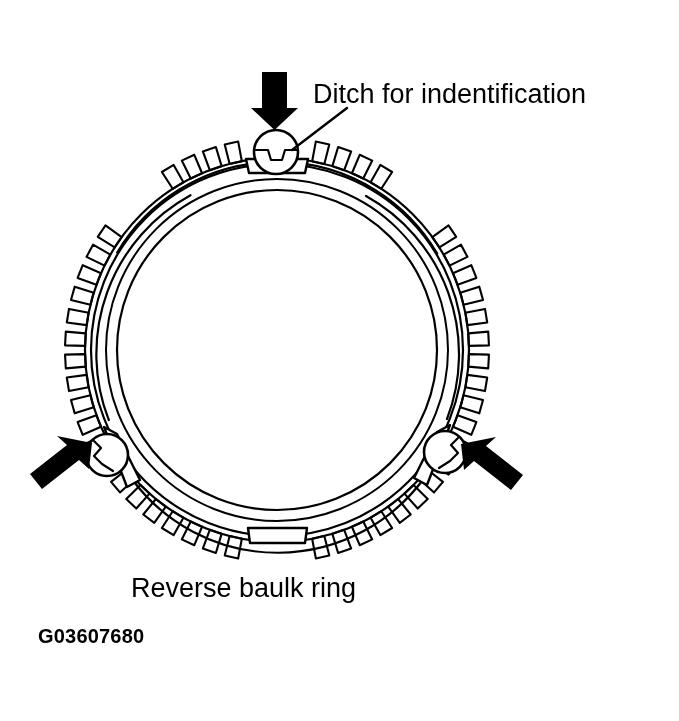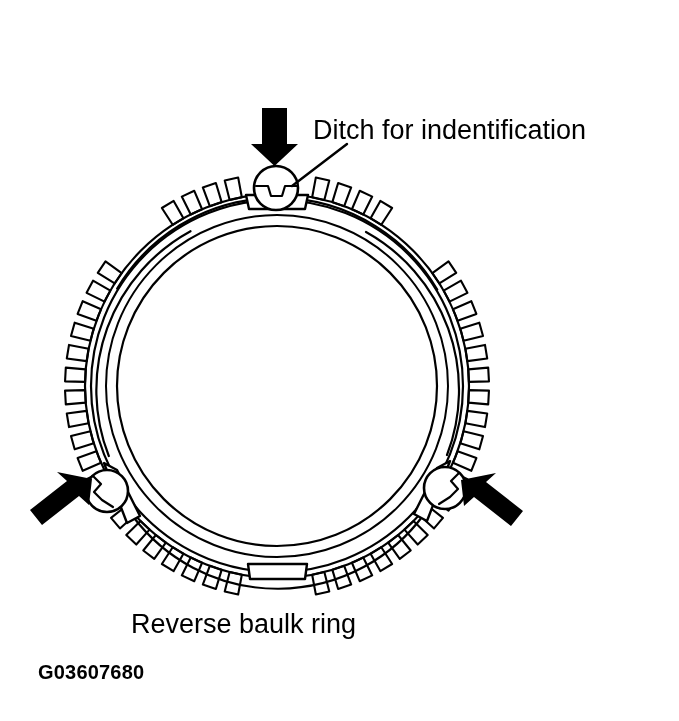--- a/index.html
+++ b/index.html
@@ -13,21 +13,20 @@
     position: relative;
     font-family: "Liberation Sans", sans-serif;
     overflow: hidden;
   }
   #figure-root {
     position: absolute;
     left: 0;
     top: 0;
     width: 679px;
     height: 522px;
-    margin-top: 36px;
   }
   svg#diagram {
     display: block;
     width: 679px;
     height: 721px;
   }
   .stroke-line {
     fill: none;
     stroke: #000000;
     stroke-width: 2.2;

